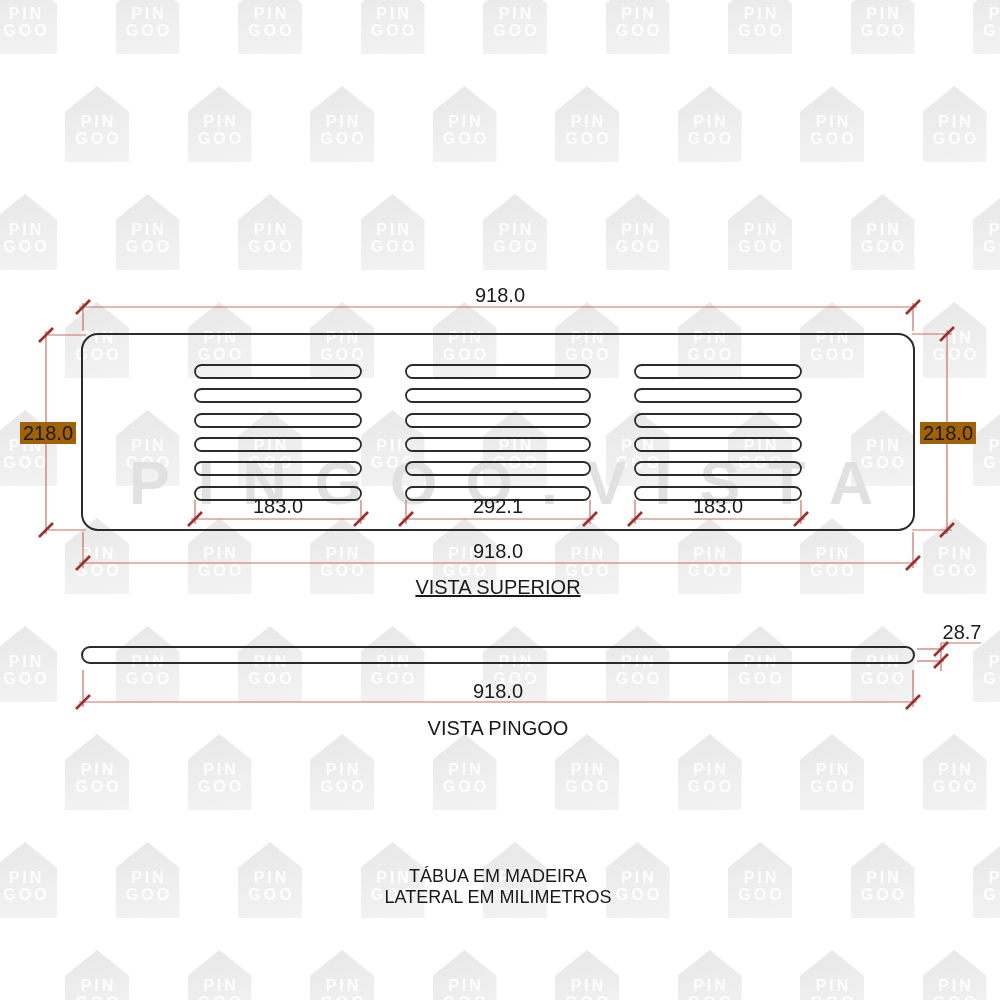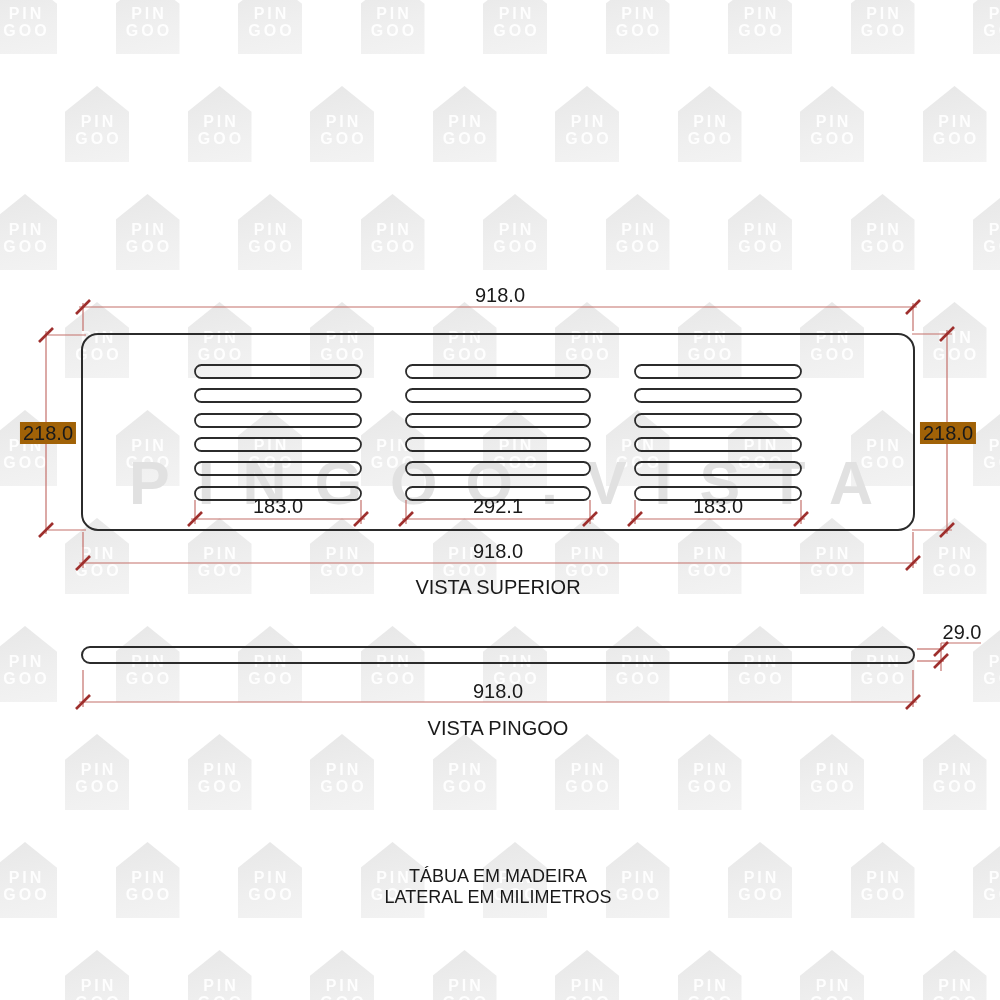--- a/index.html
+++ b/index.html
@@ -488,18 +488,18 @@
   </g>
 </svg>
 
 <div class="lbl" style="left:500px;top:295px;">918.0</div>
 <div class="lbl bg" style="left:48px;top:433px;">218.0</div>
 <div class="lbl bg" style="left:948px;top:433px;">218.0</div>
 <div class="lbl" style="left:278px;top:506px;">183.0</div>
 <div class="lbl" style="left:498px;top:506px;">292.1</div>
 <div class="lbl" style="left:718px;top:506px;">183.0</div>
 <div class="lbl" style="left:498px;top:551px;">918.0</div>
-<div class="lbl title" style="left:498px;top:587px;">VISTA SUPERIOR</div>
-<div class="lbl" style="left:962px;top:632px;">29.0</div>
+<div class="lbl title" style="left:498px;top:587px;text-decoration:underline;">VISTA SUPERIOR</div>
+<div class="lbl" style="left:962px;top:632px;">28.7</div>
 <div class="lbl" style="left:498px;top:691px;">918.0</div>
 <div class="lbl title" style="left:498px;top:728px;">VISTA PINGOO</div>
 <div class="lbl footer" style="left:498px;top:876px;">TÁBUA EM MADEIRA</div>
 <div class="lbl footer" style="left:498px;top:897px;">LATERAL EM MILIMETROS</div>
 
 </body></html>

